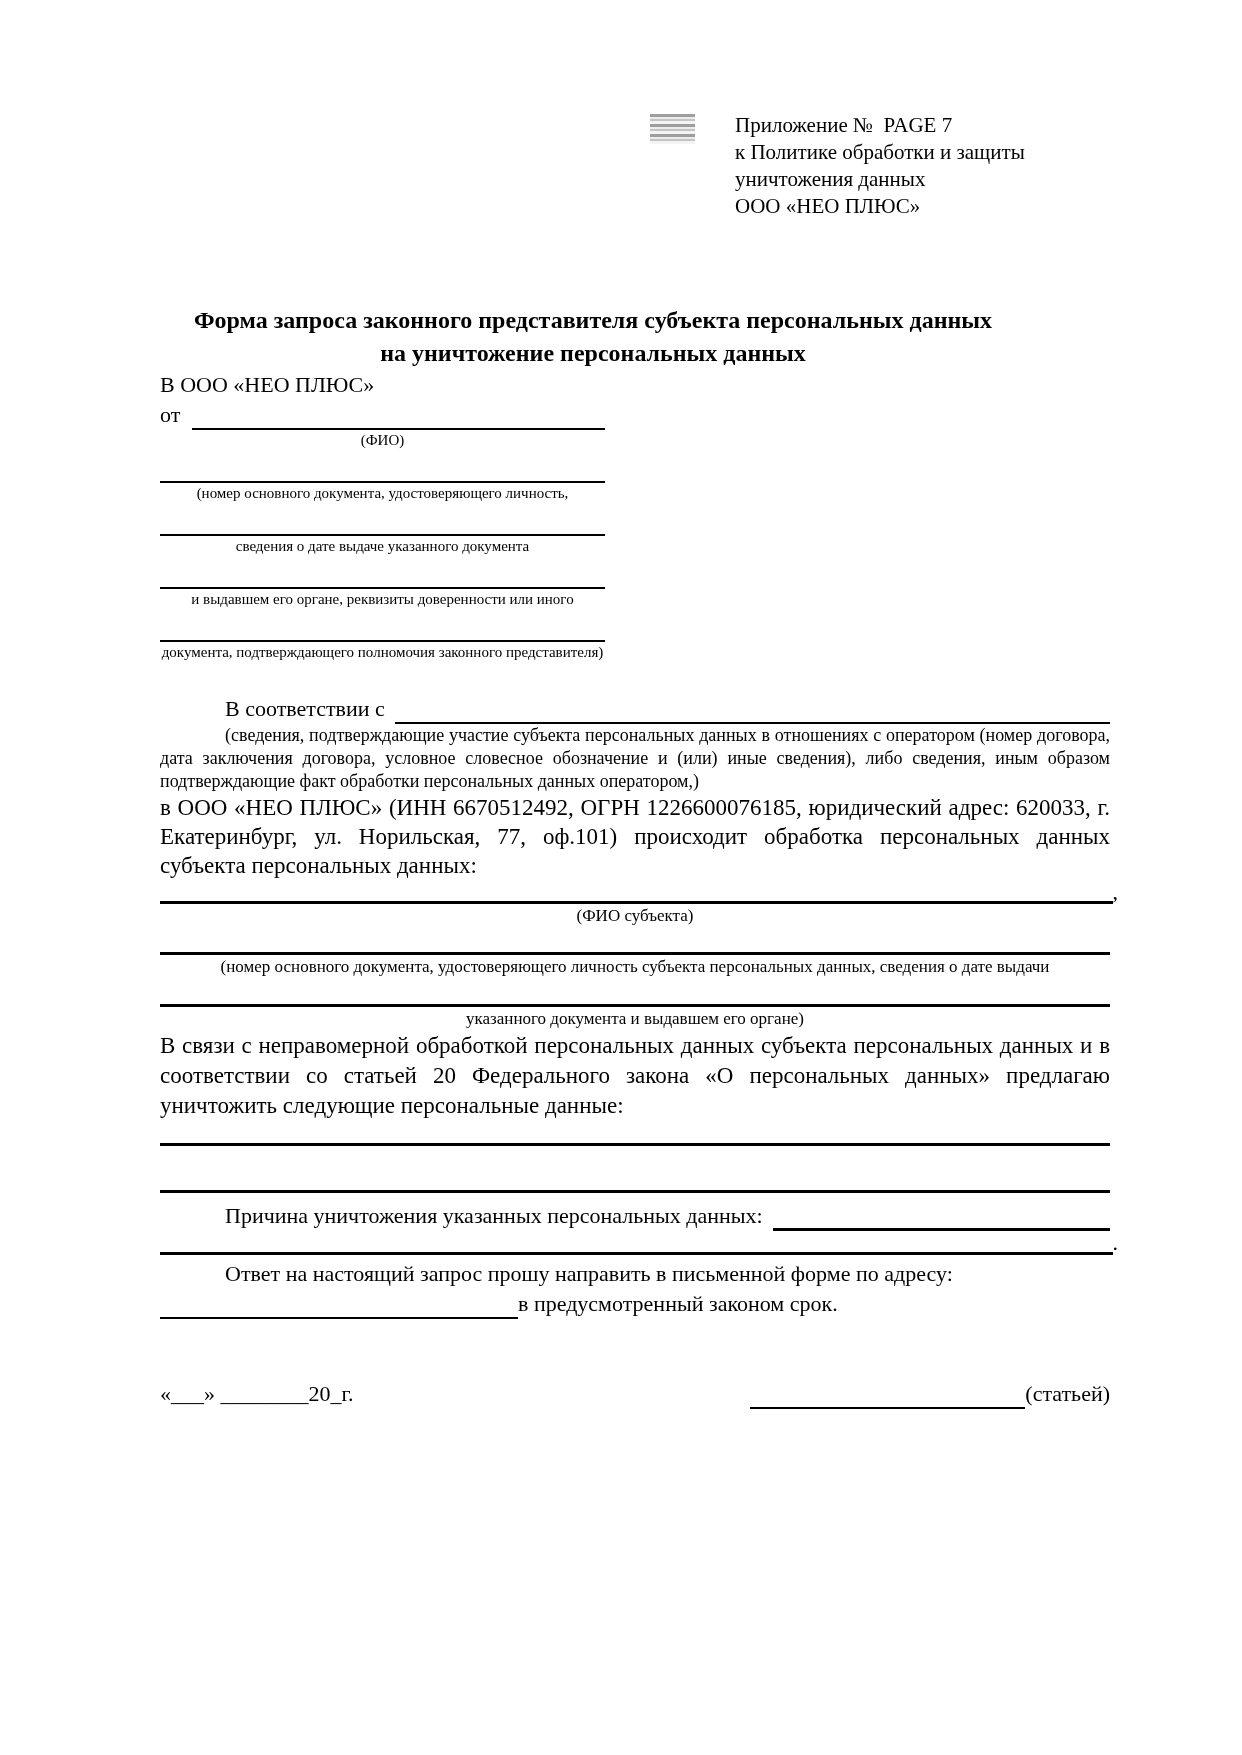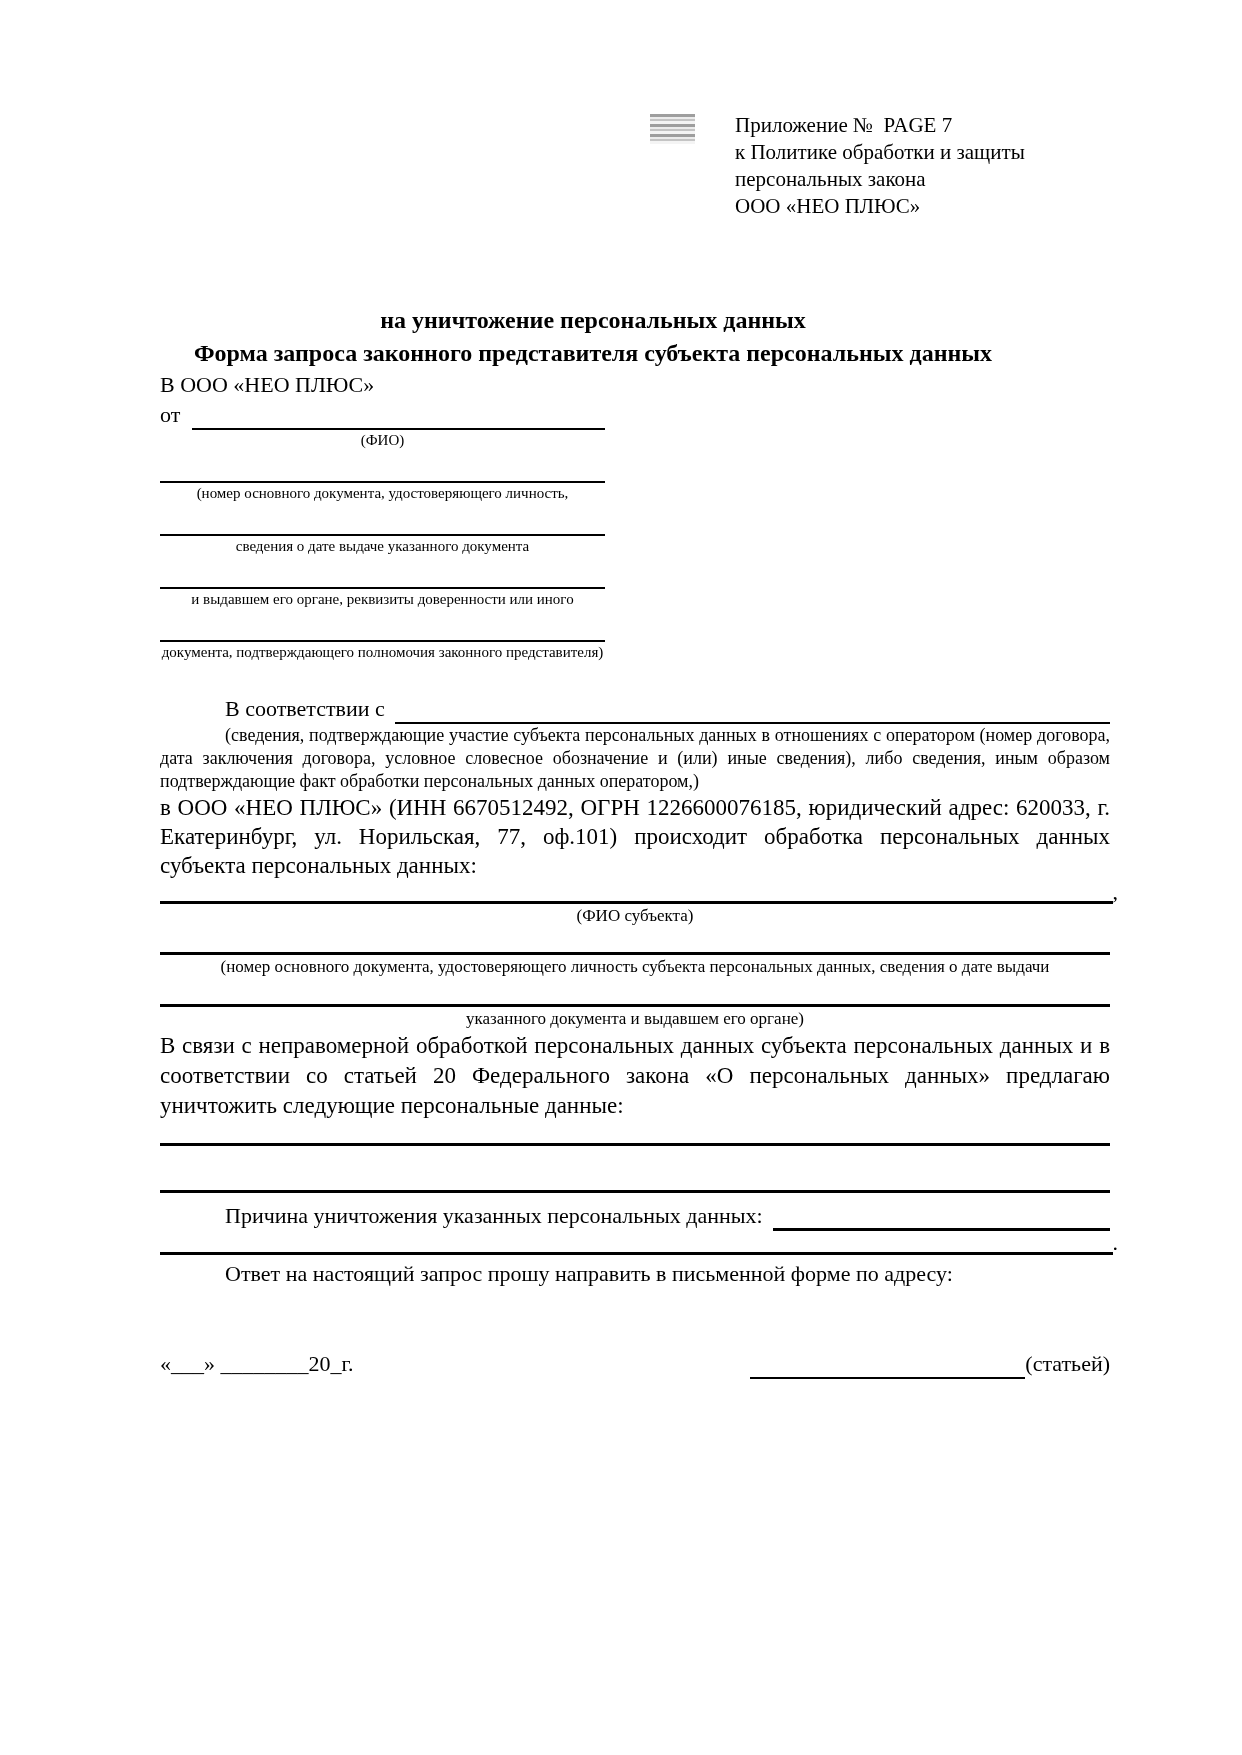--- a/index.html
+++ b/index.html
@@ -55,27 +55,27 @@
 </head>
 <body>
 
 <div class="page">
 
   <div class="artifact"></div>
 
   <div class="hdr">
     <div>Приложение №  PAGE 7</div>
     <div>к Политике обработки и защиты</div>
-    <div>персональных закона</div>
+    <div>уничтожения данных</div>
     <div>ООО «НЕО ПЛЮС»</div>
   </div>
 
   <div class="title">
+    <div>Форма запроса законного представителя субъекта персональных данных</div>
     <div>на уничтожение персональных данных</div>
-    <div>Форма запроса законного представителя субъекта персональных данных</div>
   </div>
 
   <div class="addr">
     <div class="to">В ООО «НЕО ПЛЮС»</div>
     <div class="from-row">
       <span class="lbl">от</span>
       <span class="fill"></span>
     </div>
     <div class="cap">(ФИО)</div>
     <div class="blank"></div>
@@ -115,20 +115,24 @@
     <span class="lbl">Причина уничтожения указанных персональных данных:</span>
     <span class="fill"></span>
   </div>
 
   <div class="period-row">
     <span class="wide-line h20"></span>
     <span class="tail-glyph">.</span>
   </div>
 
   <div class="reply1">Ответ на настоящий запрос прошу направить в письменной форме по адресу:</div>
+  <div class="reply2">
+    <span class="short-fill"></span>
+    <span>в предусмотренный законом срок.</span>
+  </div>
 
   <div class="sig">
     <span>«___» ________20_г.</span>
     <span class="sig-right">
       <span class="sig-fill"></span>
       <span>(статьей)</span>
     </span>
   </div>
 
 </div>

